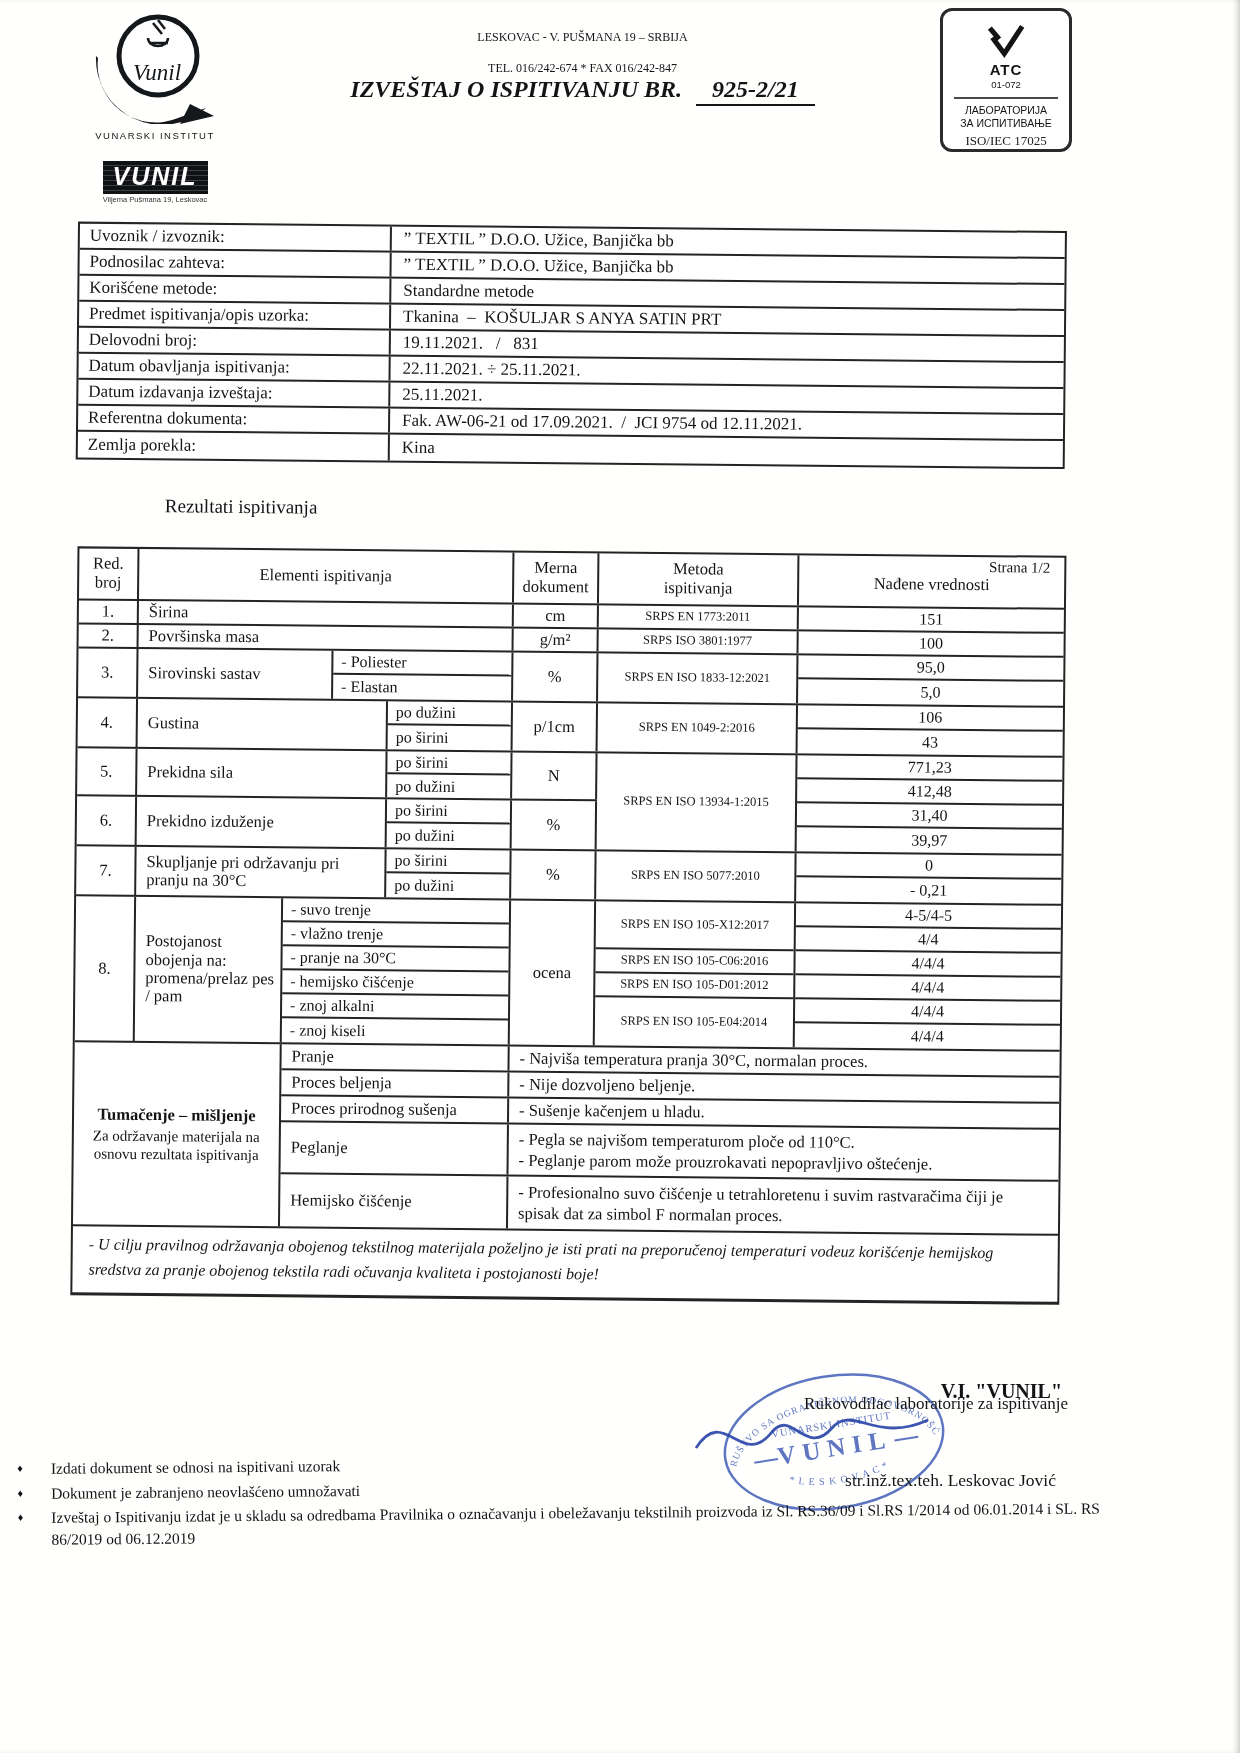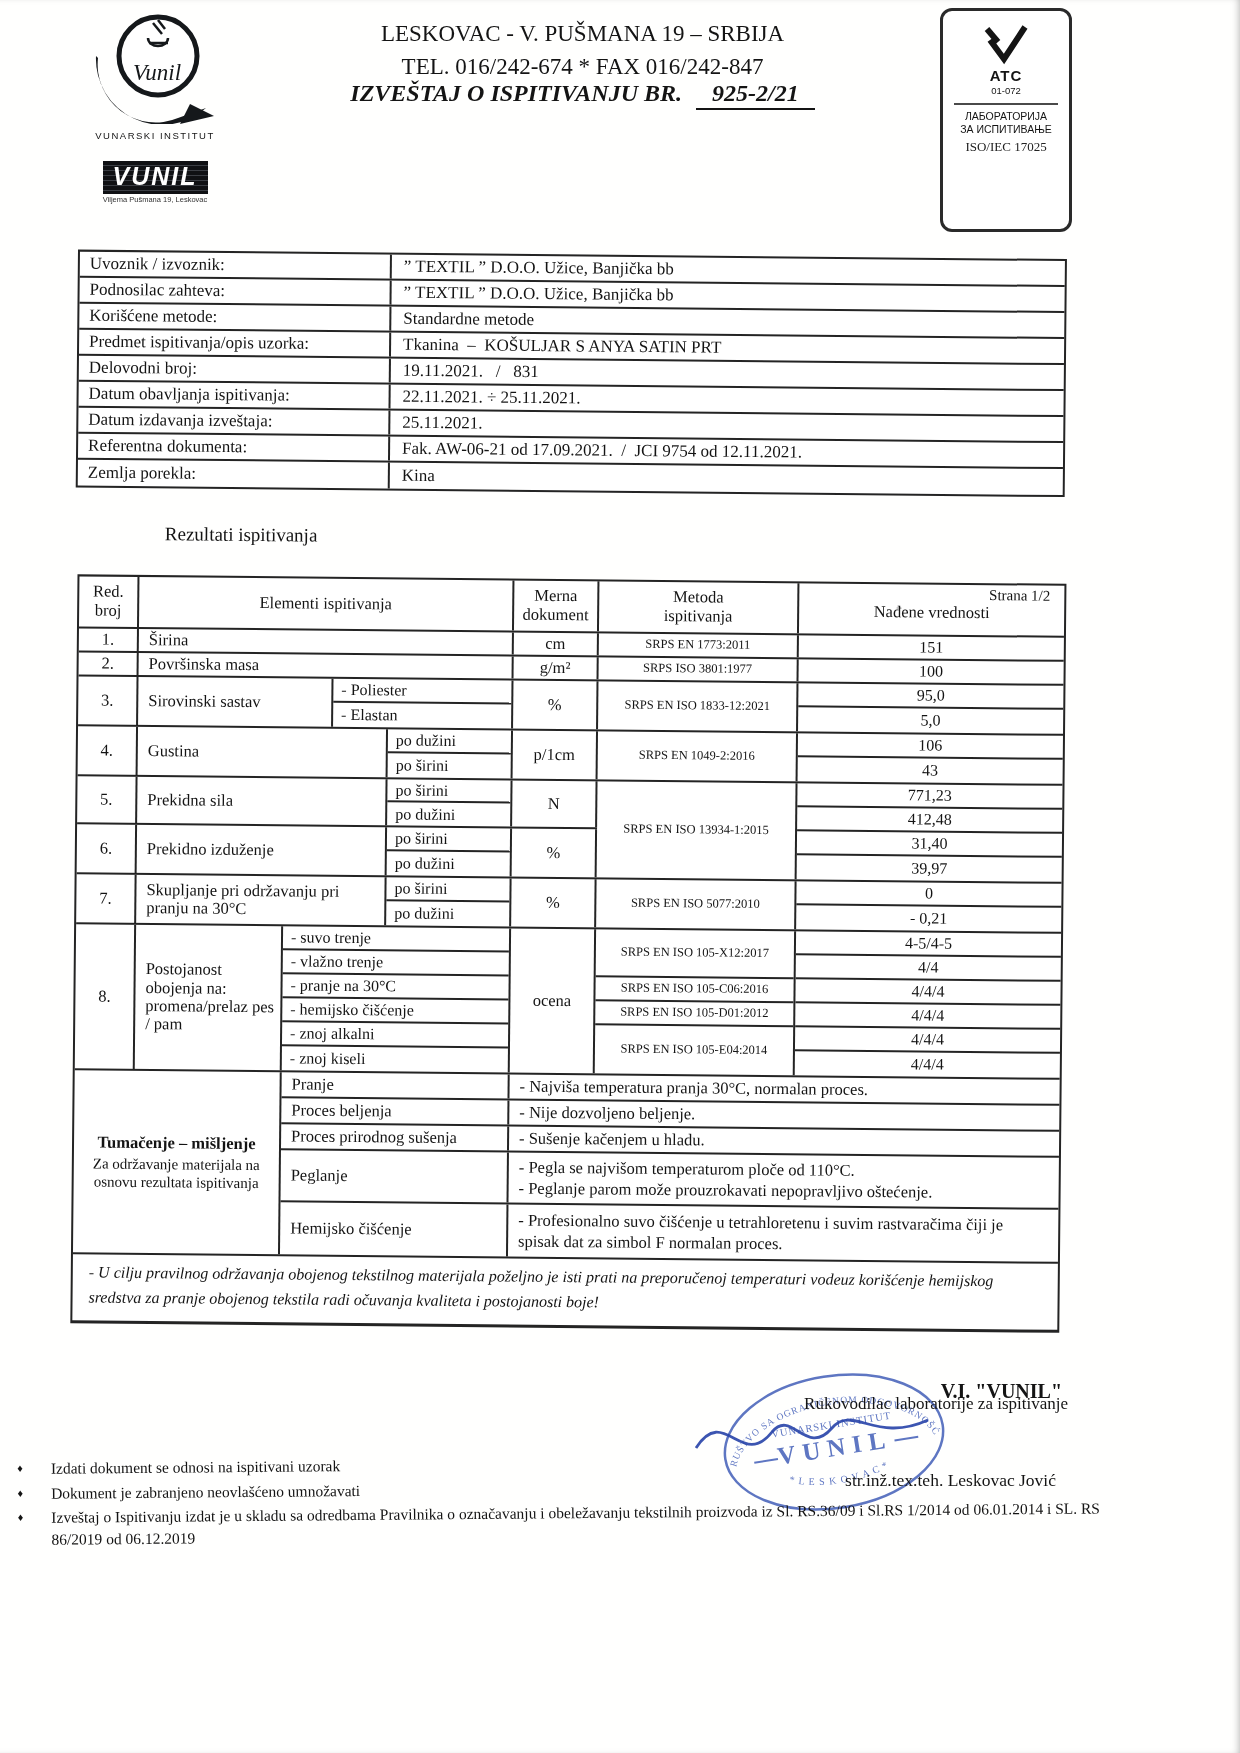--- a/index.html
+++ b/index.html
@@ -12,24 +12,24 @@
   .logo-block{width:140px;flex:none;text-align:center}
   .logo-caption{font-family:"Liberation Sans",sans-serif;font-size:9.5px;letter-spacing:1.5px;margin-top:2px;white-space:nowrap}
   .logo-brand{display:inline-block;margin-top:2px;padding:1px 10px 3px;color:#fff;
               background:repeating-linear-gradient(180deg,#101114 0 4px,#3c3f45 4px 5px);
               font-family:"Liberation Sans",sans-serif;font-weight:bold;font-style:italic;
               font-size:25px;letter-spacing:2px}
   .logo-addr{font-family:"Liberation Sans",sans-serif;font-size:7.5px;margin-top:1px;color:#333}
   .head-center{flex:1;text-align:center;padding-top:6px}
   .h-institute{font-size:24px;font-weight:bold;letter-spacing:.5px}
   .h-lab{font-size:18px;font-weight:bold;margin-top:2px;letter-spacing:.5px}
-  .h-addr,.h-tel{font-size:23px;margin-top:7px}
+  .h-addr,.h-tel{font-size:12px;margin-top:16px}
   .report-line{font-size:24px;font-weight:bold;font-style:italic;white-space:nowrap}
   .repnum{display:inline-block;border-bottom:2.5px solid #141414;padding:0 16px 1px;margin-left:8px}
-  .atc-badge{flex:none;width:132px;height:224px;border:3px solid #2a2a2a;border-radius:12px;
+  .atc-badge{flex:none;width:132px;height:144px;border:3px solid #2a2a2a;border-radius:12px;
              display:flex;flex-direction:column;align-items:center;padding-top:12px;background:#fff}
   .atc-name{font-family:"Liberation Sans",sans-serif;font-weight:bold;font-size:15px;letter-spacing:1px;margin-top:2px}
   .atc-code{font-family:"Liberation Sans",sans-serif;font-size:9.5px;margin-top:1px}
   .atc-sep{width:82%;border-top:2px solid #4a4a4a;margin:7px 0 5px}
   .atc-lab{font-family:"Liberation Sans",sans-serif;font-size:10.5px;line-height:1.25}
   .atc-iso{font-family:Liberation Serif, serif;font-size:13px;margin-top:3px;color:#222}
   
   .tilt-cw{transform:rotate(.55deg);transform-origin:40px 0}
   .tilt-ccw{transform:rotate(-.5deg);transform-origin:0 100%}
   .info-table{margin:18px 0 0 78px;width:989px;border:2px solid #242424;background:#fff}

